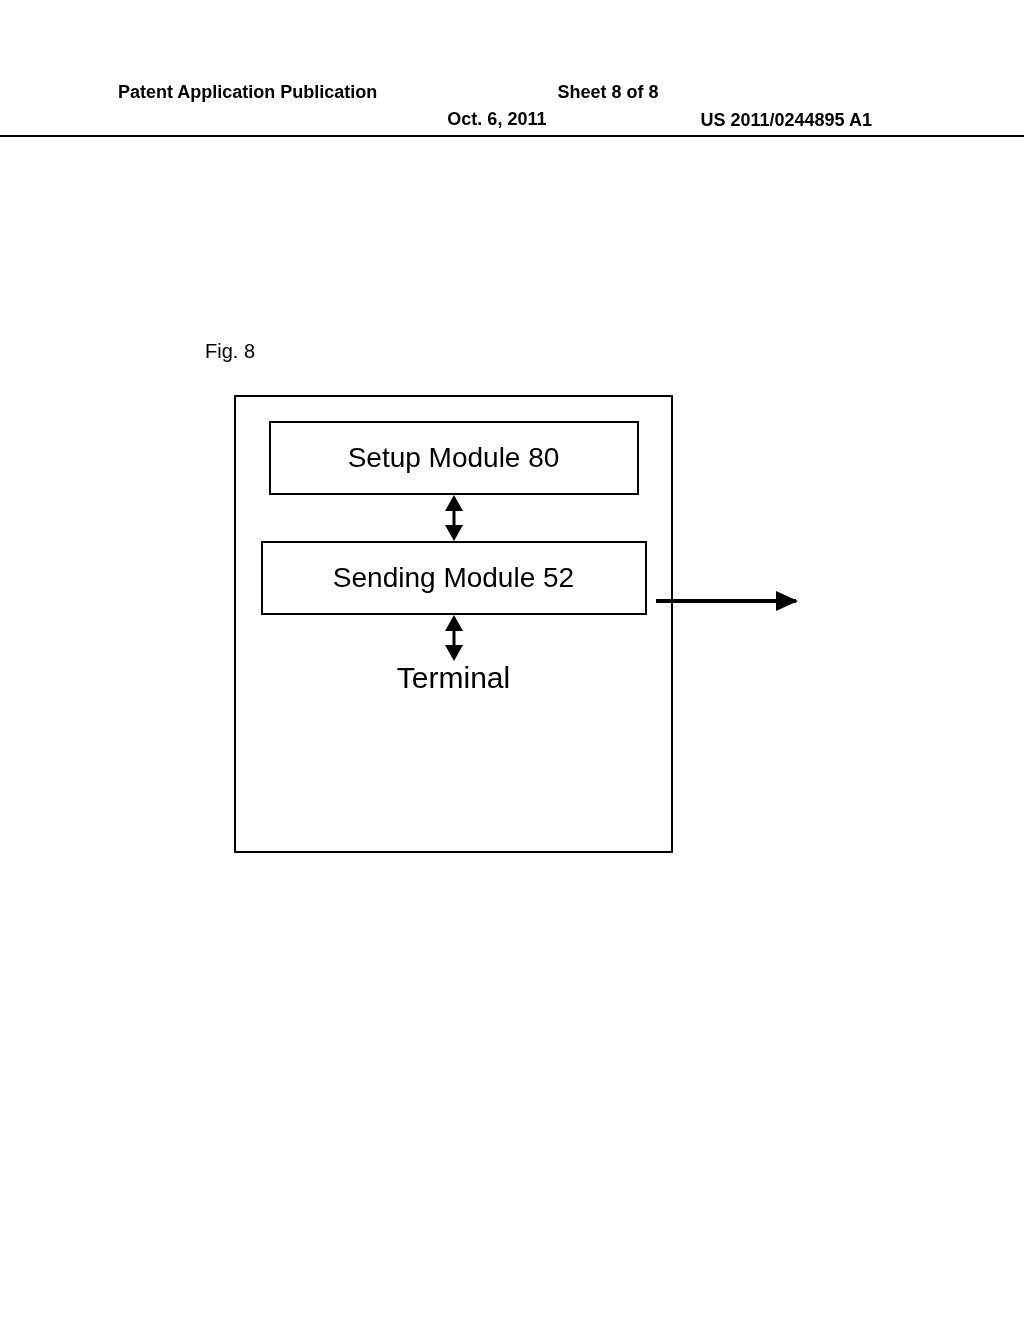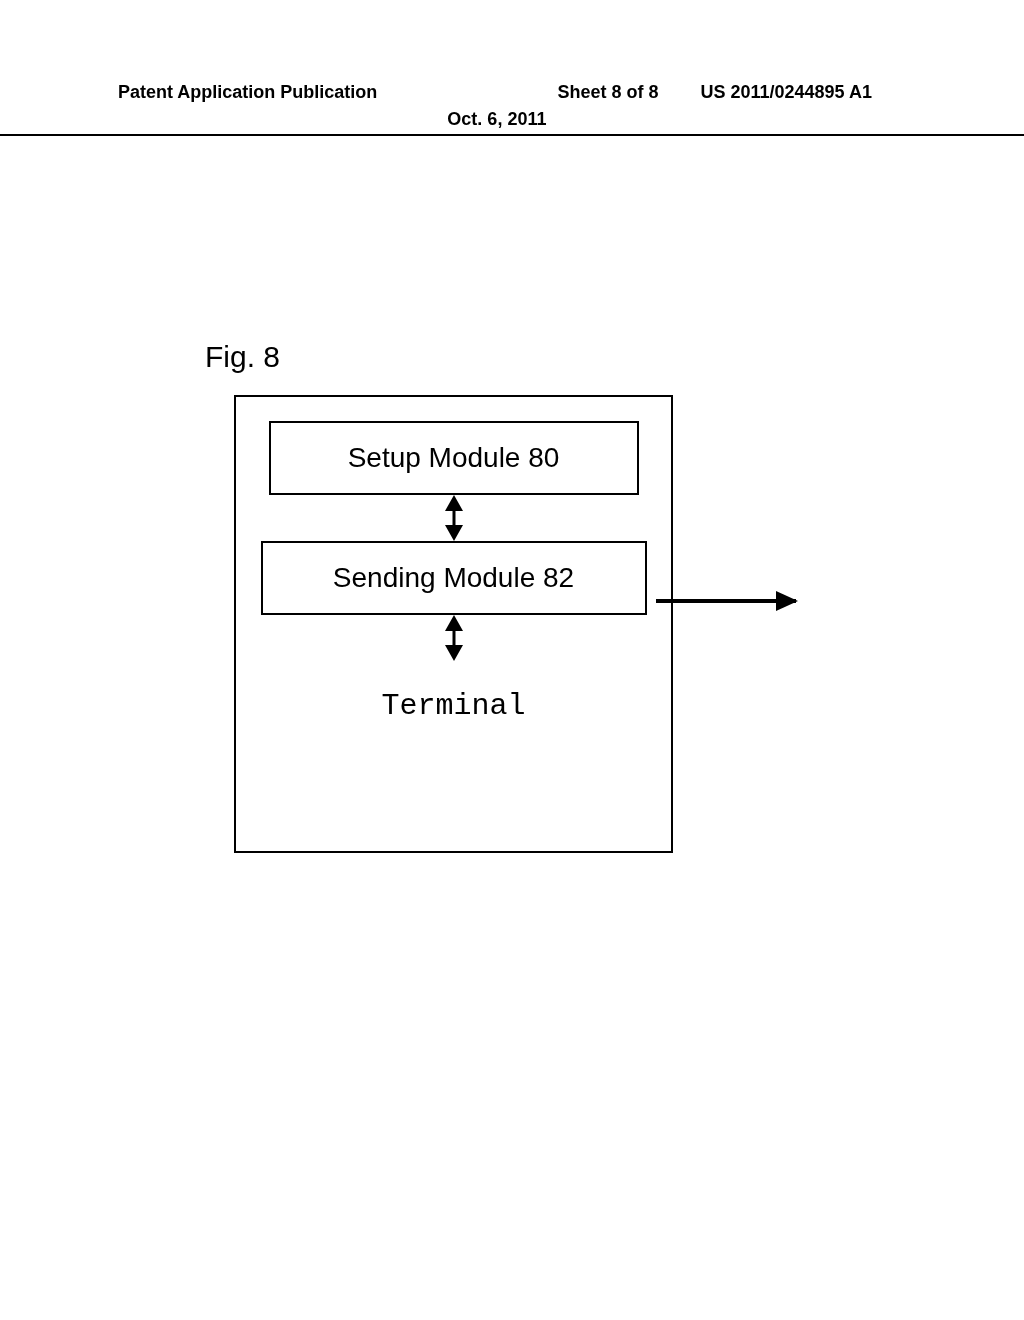--- a/index.html
+++ b/index.html
@@ -13,27 +13,27 @@
     width: 100%;
     border-bottom: 2px solid #000;
     padding: 0 90px 4px 118px;
     display: flex;
     font-size: 18px;
     font-weight: bold;
   }
   .header .pub-type { flex: 0 0 auto; }
   .header .date     { flex: 0 0 auto; margin-left: 70px; margin-top: 27px; }
   .header .sheet    { flex: 0 0 auto; margin-left: 11px; }
-  .header .pubnum   { flex: 0 0 auto; margin-left: 42px; }
+  .header .pubnum   { flex: 0 0 auto; margin-left: 42px; margin-top: 28px; }
 
   .fig-label {
     position: absolute;
     left: 205px;
     top: 340px;
-    font-size: 30px;
+    font-size: 20px;
   }
 
   .diagram {
     position: absolute;
     left: 234px;
     top: 395px;
   }
   .terminal {
     width: 439px;
     height: 458px;
@@ -49,22 +49,20 @@
     border: 2px solid #000;
     display: flex;
     align-items: center;
     justify-content: center;
     font-size: 28px;
     position: relative;
   }
   .module.m-sending { width: 386px; }
   .terminal-label {
     font-size: 30px;
-    margin-top: 28px;
-    font-family: Liberation Mono, monospace;
   }
 
   .conn {
     position: relative;
     width: 2px;
     height: 46px;
     display: flex;
     align-items: center;
     justify-content: center;
   }
@@ -137,21 +135,21 @@
         <span>Setup Module 80</span>
       </div>
 
       <div class="conn">
         <span class="arrow-up"></span>
         <span class="shaft"></span>
         <span class="arrow-down"></span>
       </div>
 
       <div class="module m-sending">
-        <span>Sending Module 82</span>
+        <span>Sending Module 52</span>
       </div>
 
       <div class="conn">
         <span class="arrow-up"></span>
         <span class="shaft"></span>
         <span class="arrow-down"></span>
       </div>
 
 
       <div class="terminal-label">Terminal</div>

